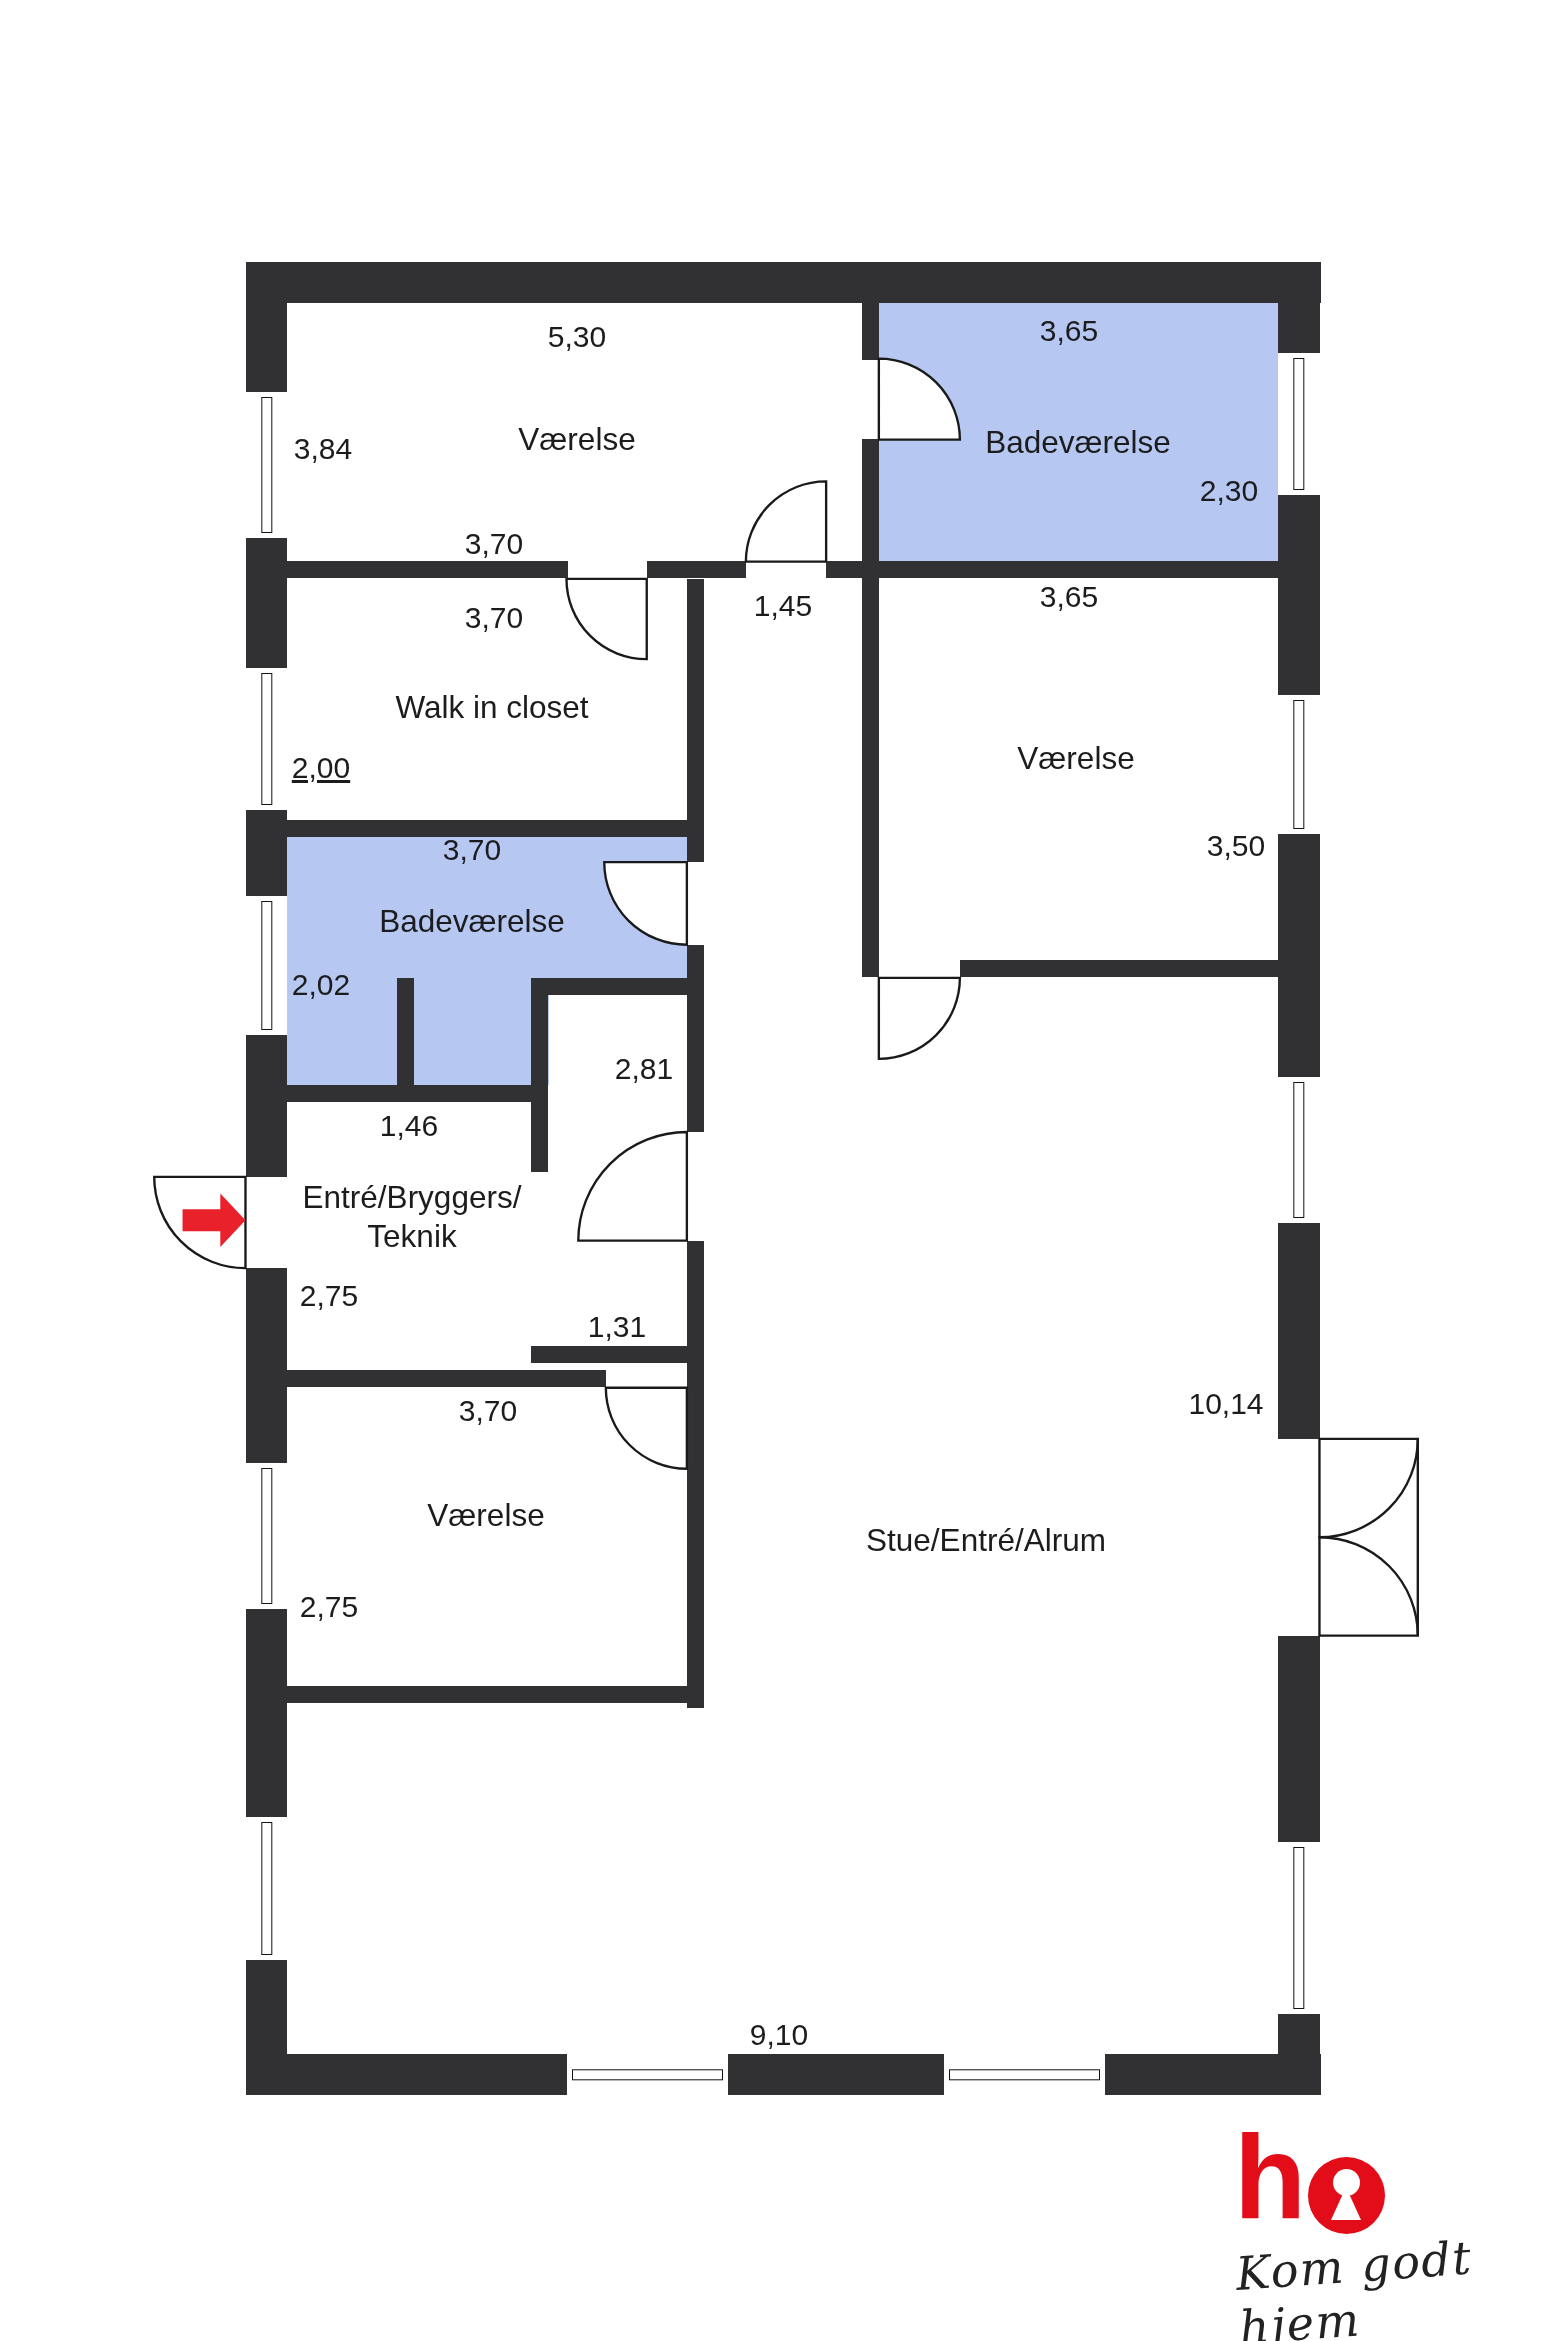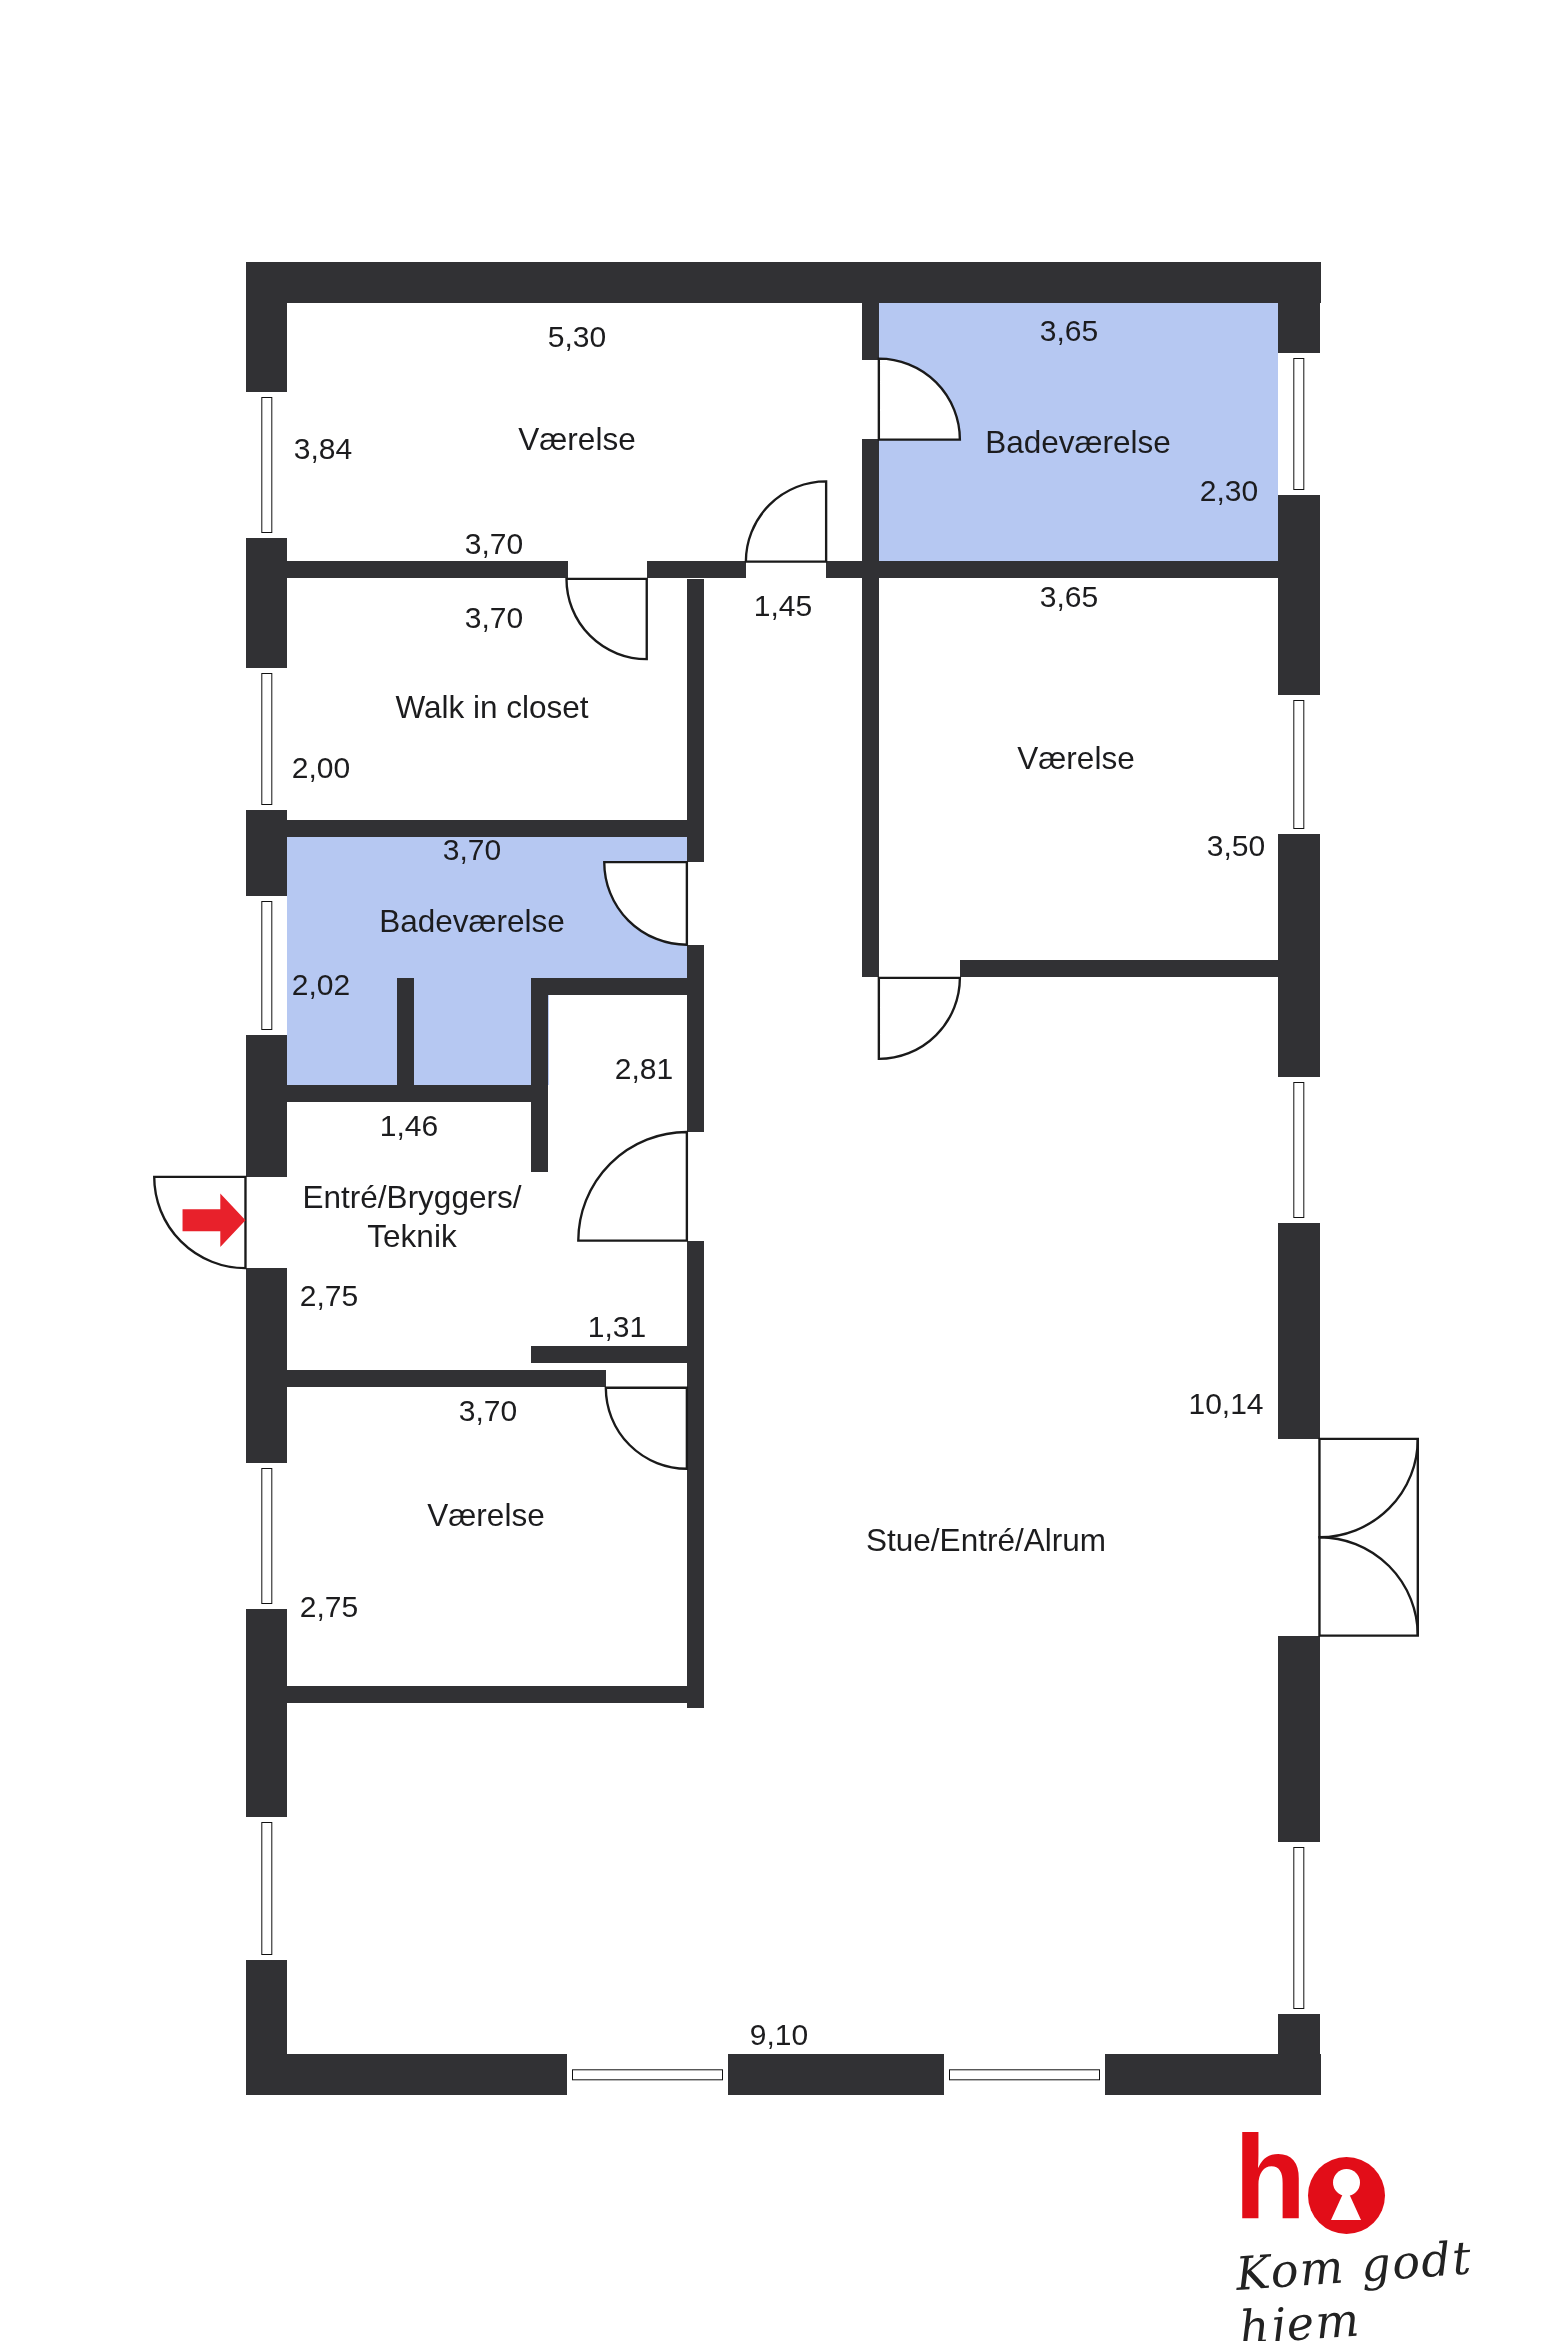--- a/index.html
+++ b/index.html
@@ -121,21 +121,21 @@
       <polygon points="232,1478 280,1478 280,1458 312,1492 280,1526 280,1506 232,1506" fill="#e8212b"></polygon>
     </svg>
 
     <span class="lbl" style="left:577px;top:291px;">5,30</span>
     <span class="lbl room" style="left:577px;top:393px;">Værelse</span>
     <span class="lbl" style="left:323px;top:403px;">3,84</span>
     <span class="lbl" style="left:494px;top:498px;">3,70</span>
 
     <span class="lbl" style="left:494px;top:572px;">3,70</span>
     <span class="lbl room" style="left:492px;top:661px;text-align:right;">Walk in closet</span>
-    <span class="lbl" style="left:321px;top:722px;">2,00</span>
+    <span class="lbl" style="left:321px;top:722px;text-decoration:underline;">2,00</span>
 
     <span class="lbl" style="left:783px;top:560px;">1,45</span>
     <span class="lbl" style="left:644px;top:1023px;">2,81</span>
 
     <span class="lbl" style="left:1069px;top:285px;">3,65</span>
     <span class="lbl room" style="left:1078px;top:396px;">Badeværelse</span>
     <span class="lbl" style="left:1229px;top:445px;">2,30</span>
 
     <span class="lbl" style="left:1069px;top:551px;">3,65</span>
     <span class="lbl room" style="left:1076px;top:712px;">Værelse</span>

